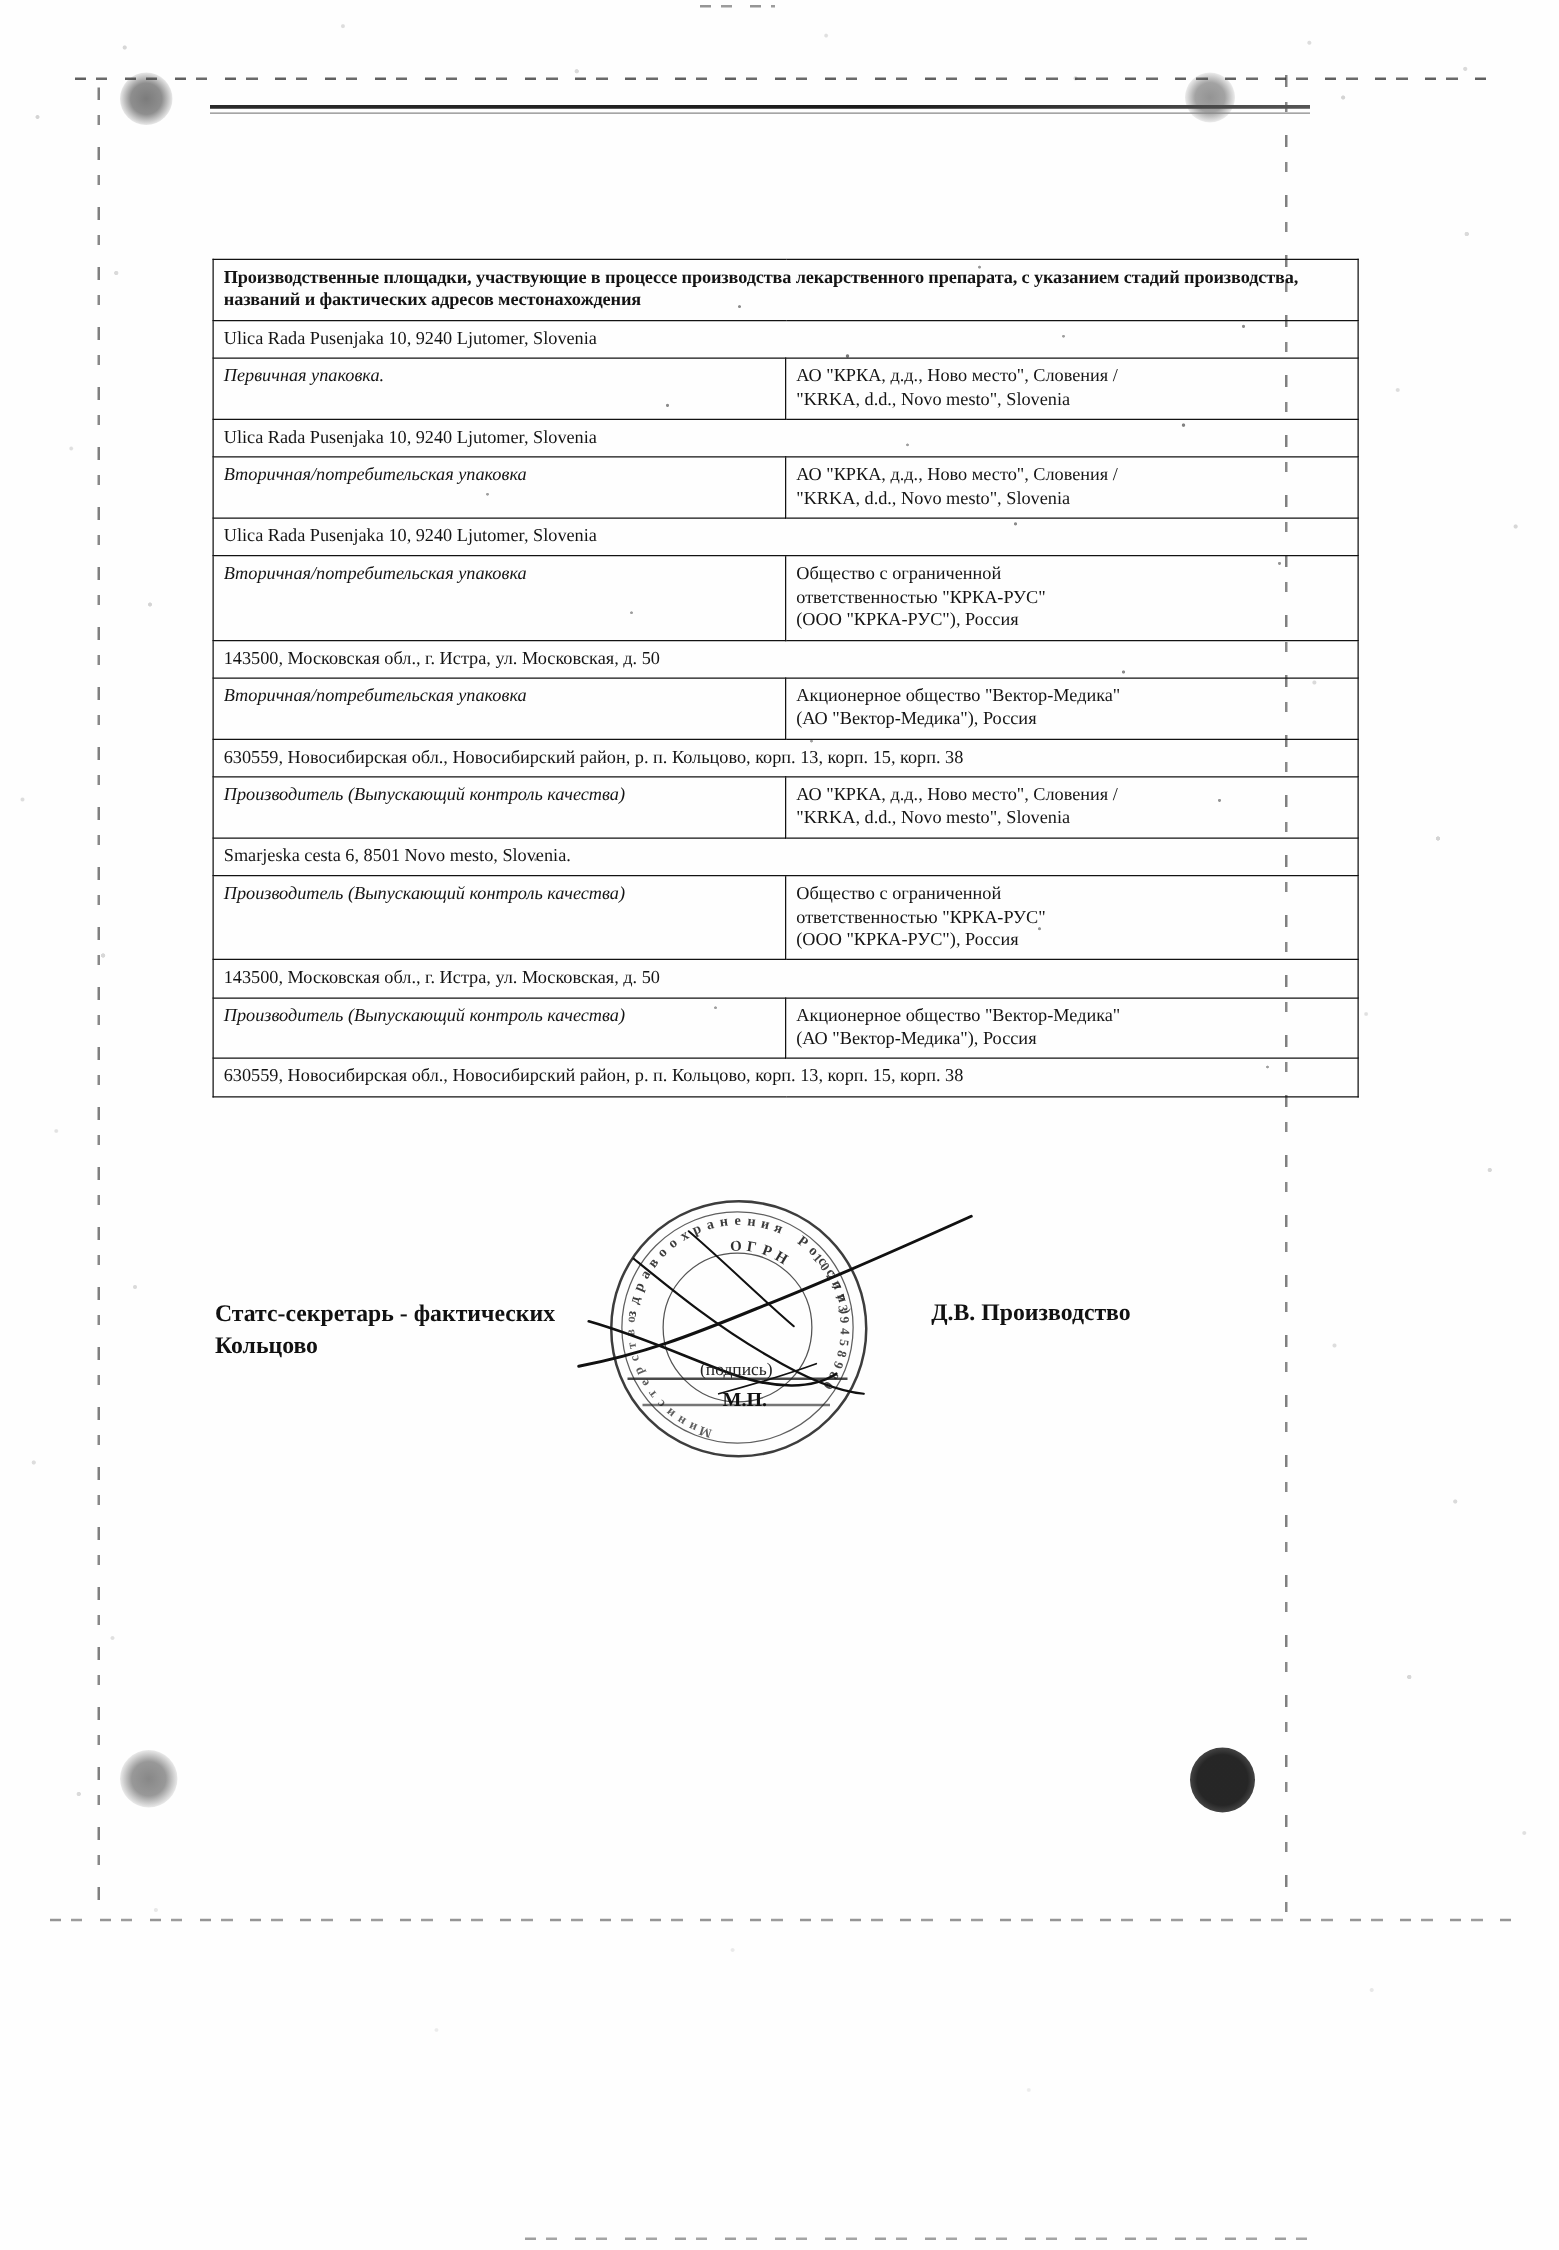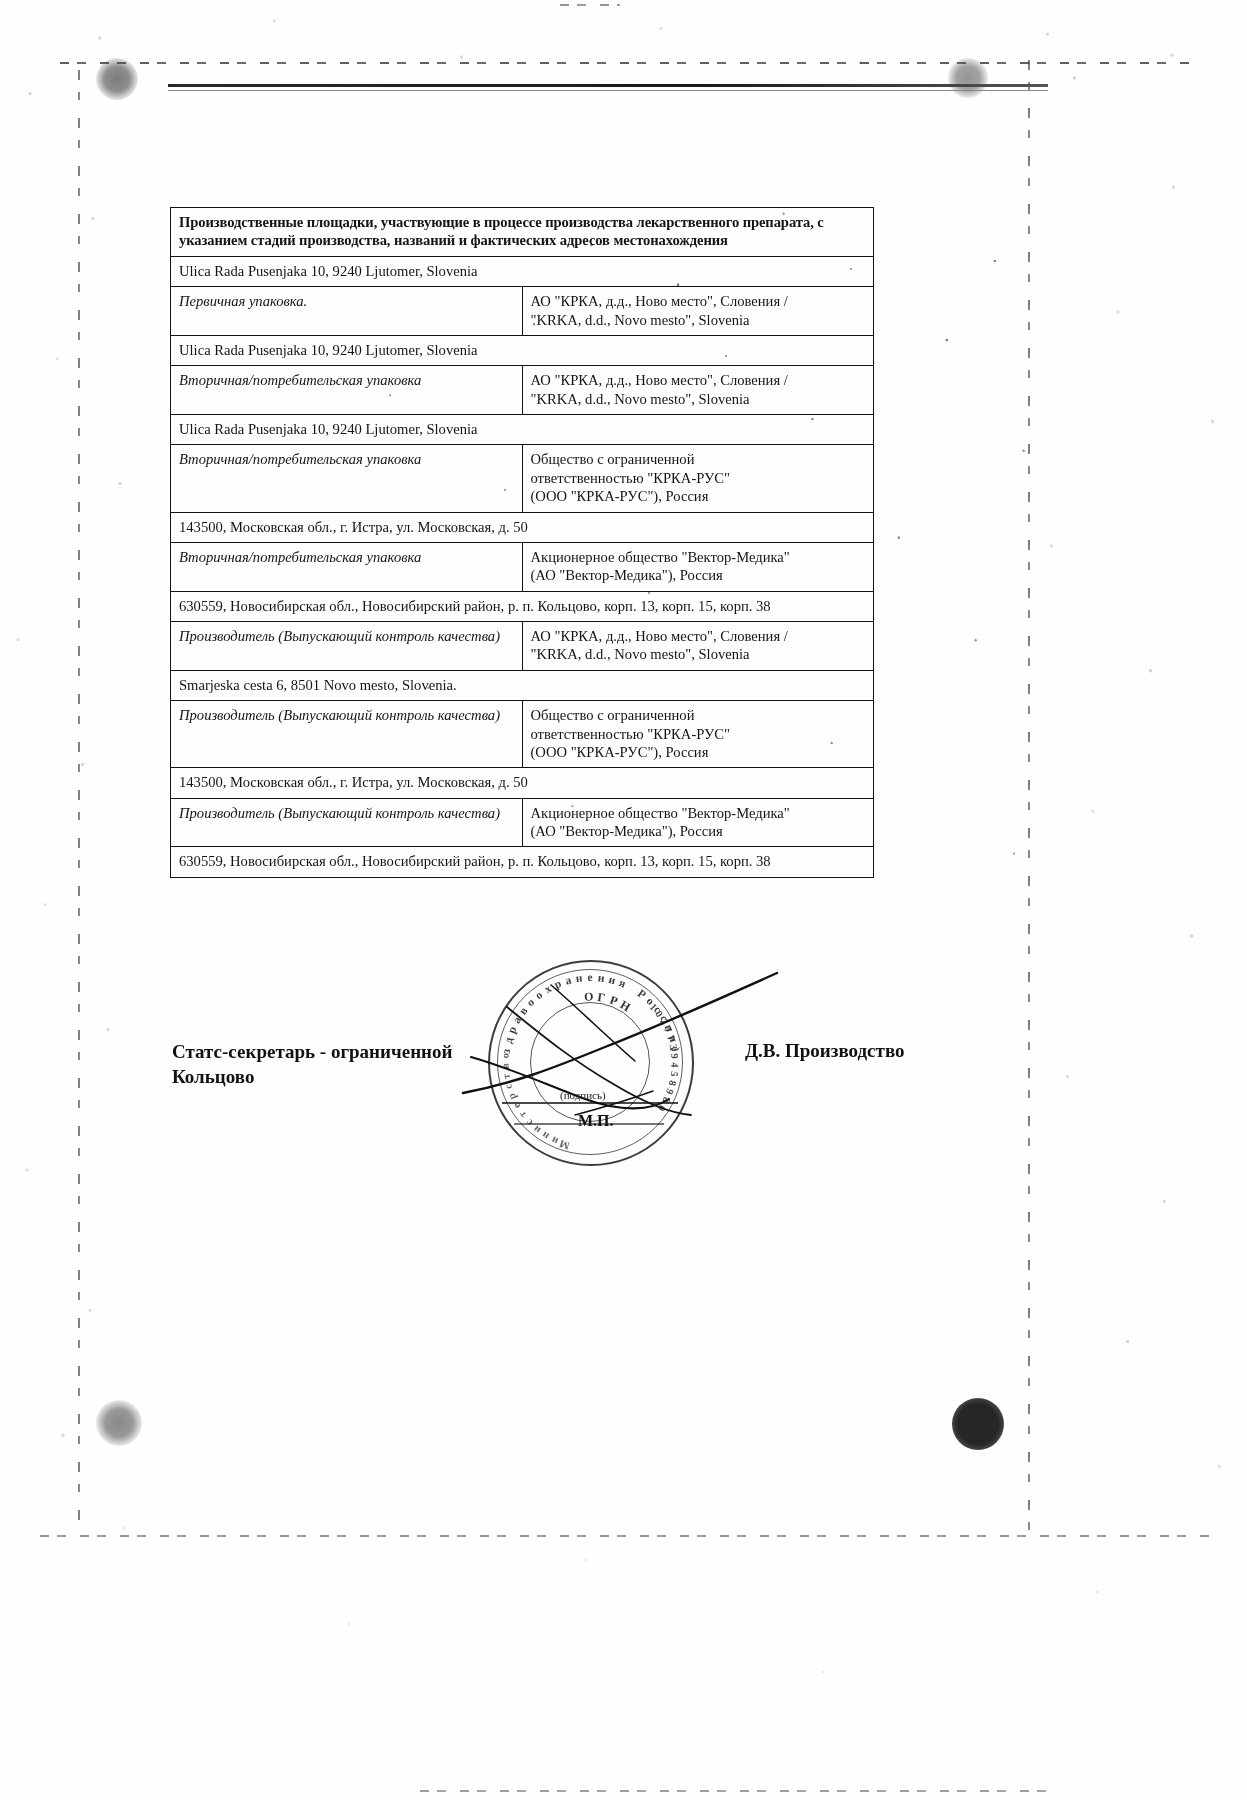--- a/index.html
+++ b/index.html
@@ -95,21 +95,21 @@
   #title-rule {
     position:absolute; left:168px; top:84px; width:880px; height:3px;
     background:linear-gradient(to right,#2a2a2a,#1a1a1a 60%,#555);
   }
   #title-rule2 {
     position:absolute; left:168px; top:90px; width:880px; height:1px;
     background:#888;
   }
 
   table#sites-table {
-    position:absolute; left:170px; top:207px; width:704px;
+    position:absolute; left:170px; top:207px; width:917px;
     border-collapse:collapse;
     table-layout:fixed;
   }
   #sites-table td {
     border:1.6px solid #121212;
     padding:5px 7px 6px 8px;
     font-size:14.6px;
     line-height:1.26;
     color:#141414;
     vertical-align:top;
@@ -132,21 +132,21 @@
   #sig-name {
     position:absolute; left:745px; top:1040px;
     font-size:19px; font-weight:700; color:#111;
   }
   #mp-label {
     position:absolute; left:578px; top:1112px;
     font-size:16px; font-weight:700; color:#111;
   }
   #podpis-label {
     position:absolute; left:560px; top:1089px;
-    font-size:11px; color:#222;
+    font-size:14px; color:#222;
   }
 
   
   #stamp {
     position:absolute; left:488px; top:960px; width:206px; height:206px;
     pointer-events:none;
   }
   #stamp .ring-outer, #stamp .ring-inner, #stamp .ring-mid {
     position:absolute; border-radius:50%; border:2px solid #1b1b1b; opacity:.85;
   }
@@ -380,20 +380,20 @@
 
   <svg id="signature" viewBox="0 0 330 185">
     <path d="M8,128 C60,118 96,104 150,82 C196,64 242,44 322,8" stroke="#111" stroke-width="2.4" fill="none" stroke-linecap="round"></path>
     <path d="M16,92 C58,104 92,120 130,134 C166,147 196,146 214,134" stroke="#111" stroke-width="2.1" fill="none" stroke-linecap="round"></path>
     <path d="M52,42 C84,68 118,96 160,120 C190,138 214,148 236,150" stroke="#111" stroke-width="1.8" fill="none" stroke-linecap="round"></path>
     <path d="M96,20 C124,44 150,70 180,96" stroke="#111" stroke-width="1.6" fill="none" stroke-linecap="round"></path>
     <path d="M120,150 C150,142 176,134 198,126" stroke="#111" stroke-width="1.4" fill="none" stroke-linecap="round"></path>
   </svg>
 
   <div id="sig-left">
-    <div>Статс-секретарь - ограниченной</div>
+    <div>Статс-секретарь - фактических</div>
     <div>Кольцово</div>
   </div>
   <div id="sig-name">Д.В. Производство</div>
   <div id="podpis-label">(подпись)</div>
   <div id="mp-label">М.П.</div>
 
 </div>
 
 </body></html>

